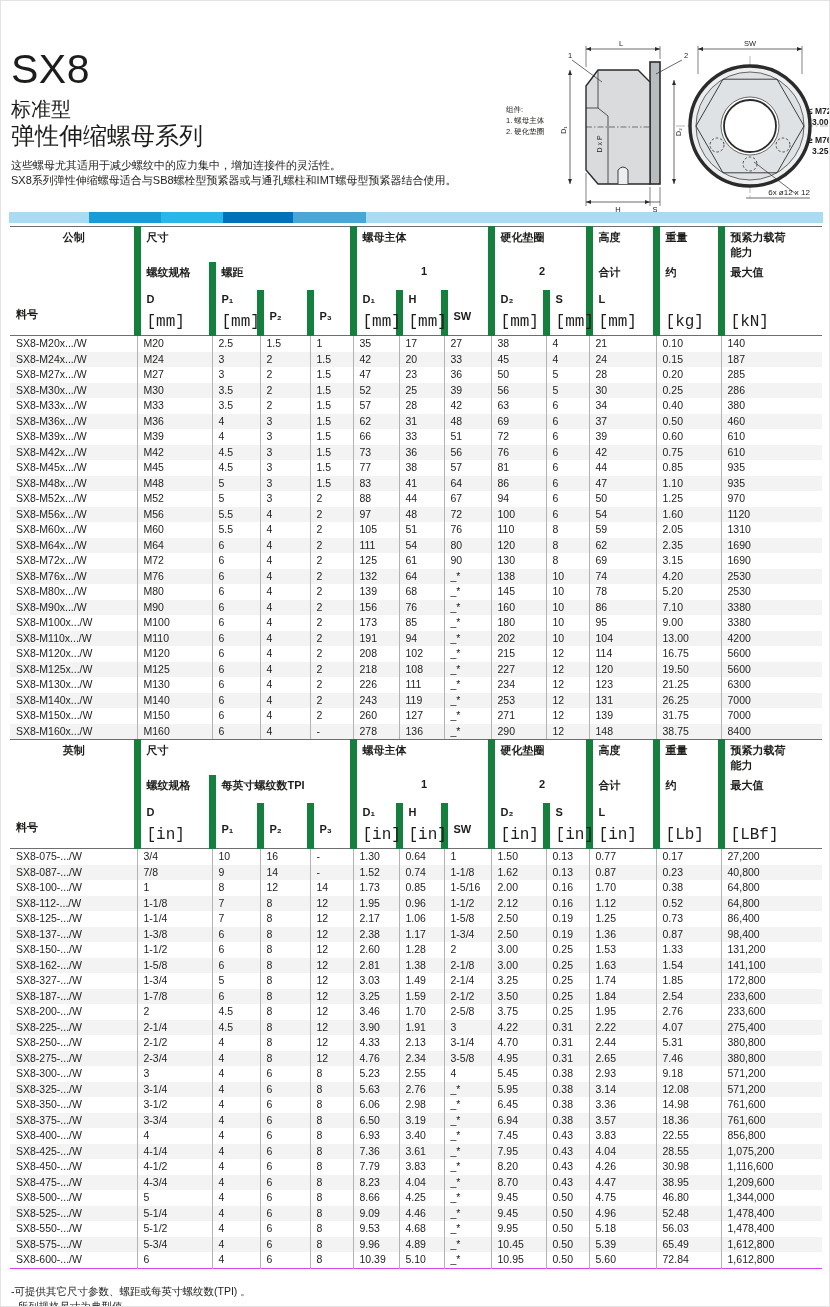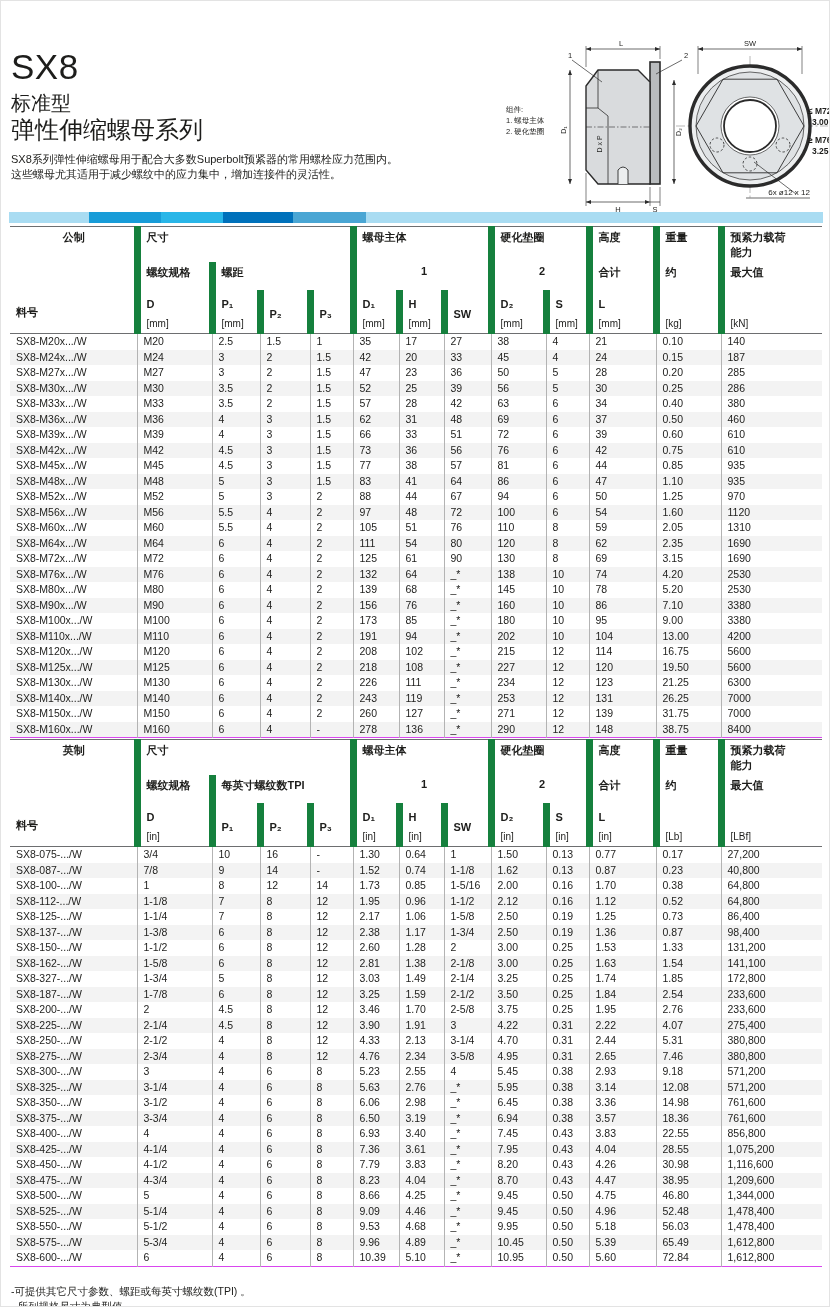--- a/index.html
+++ b/index.html
@@ -1,21 +1,21 @@
 <!DOCTYPE html>
 <html><head>
 <meta charset="utf-8">
 <style>
   html,body{margin:0;padding:0;background:#fff;}
   .page{position:relative;width:830px;height:1307px;background:#fff;overflow:hidden;
         font-family:"Liberation Sans","DejaVu Sans",sans-serif;color:#1d1d1b;
         border:1px solid #e3e3e3;box-sizing:border-box;}
   
   .hdr{position:absolute;left:10px;top:48px;}
-  .hdr .t1{font-size:35px;font-weight:400;line-height:1.02;letter-spacing:.5px;}
+  .hdr .t1{font-size:41px;font-weight:400;line-height:1.02;letter-spacing:.5px;}
   .hdr .t2{font-size:20px;font-weight:400;margin-top:7px;line-height:1.1;}
   .hdr .t3{font-size:24px;font-weight:400;margin-top:3px;line-height:1.1;}
   .hdr .desc{margin-top:9px;font-size:11px;line-height:1.38;}
   
   .diag{position:absolute;left:497px;top:33px;width:333px;height:185px;}
   .diag text{fill:#1d1d1b;}
   
   .bar{position:absolute;left:8px;top:211px;width:814px;height:11px;display:flex;}
   .bar div{height:100%;}
   
@@ -26,41 +26,41 @@
   .spec-table thead{border-bottom:1px solid #6d6e70;}
   .spec-table th{text-align:left;font-size:11px;font-weight:bold;padding:3px 2px 2px 6px;
                  border-left:7px solid #15803d;white-space:pre-line;}
   .spec-table tr.r1 th{vertical-align:top;height:23px;}
   .spec-table tr.r2 th{vertical-align:top;height:23px;margin-left:16px;}
   .spec-table tr.r1 th:first-child{border-left:none;text-align:center;}
   .spec-table tr.units th{vertical-align:bottom;height:36px;padding-bottom:4px;}
   .spec-table tr.units th:first-child{border-left:none;}
   .spec-table .cnum{text-align:center;}
   .col-label{font-size:11px;font-weight:bold;min-height:12px;}
-  .col-unit{font-size:10px;font-weight:normal;margin-top:8px;min-height:1px;}
+  .col-unit{font-size:16px;font-weight:normal;margin-top:8px;min-height:1px;font-family:Liberation Mono, monospace;}
   .spec-table tbody td{font-size:10.5px;line-height:11px;padding:2px 2px 2.5px 6px;
                        border-left:1px solid #b3b3b3;overflow:hidden;white-space:nowrap;}
   .spec-table tbody td:first-child{border-left:none;}
   .spec-table tbody tr:nth-child(even){background:#f3f3f3;}
   .spec-table tbody{border-bottom:1px solid #d946ef;}
   
   .foot{position:absolute;left:10px;top:1251px;font-size:10.5px;line-height:1.4;margin-top:32px;}
 </style>
 </head>
 <body>
 
 <div class="page">
 
   <div class="hdr">
     <div class="t1">SX8</div>
     <div class="t2">标准型</div>
     <div class="t3">弹性伸缩螺母系列</div>
     <div class="desc">
-      <div>SX8系列弹性伸缩螺母用于配合大多数Superbolt预紧器的常用螺栓应力范围内。</div>
       <div>这些螺母尤其适用于减少螺纹中的应力集中，增加连接件的灵活性。</div>
+      <div>SX8系列弹性伸缩螺母适合与SB8螺栓型预紧器或与通孔螺柱和IMT螺母型预紧器结合使用。</div>
     </div>
   </div>
 
   <svg class="diag" viewBox="0 0 333 185">
 
     <text x="8" y="78" font-size="7.5">组件:</text>
     <text x="8" y="89" font-size="7.5">1. 螺母主体</text>
     <text x="8" y="100" font-size="7.5">2. 硬化垫圈</text>
 
     <g stroke="#2b2b2b" fill="none">

